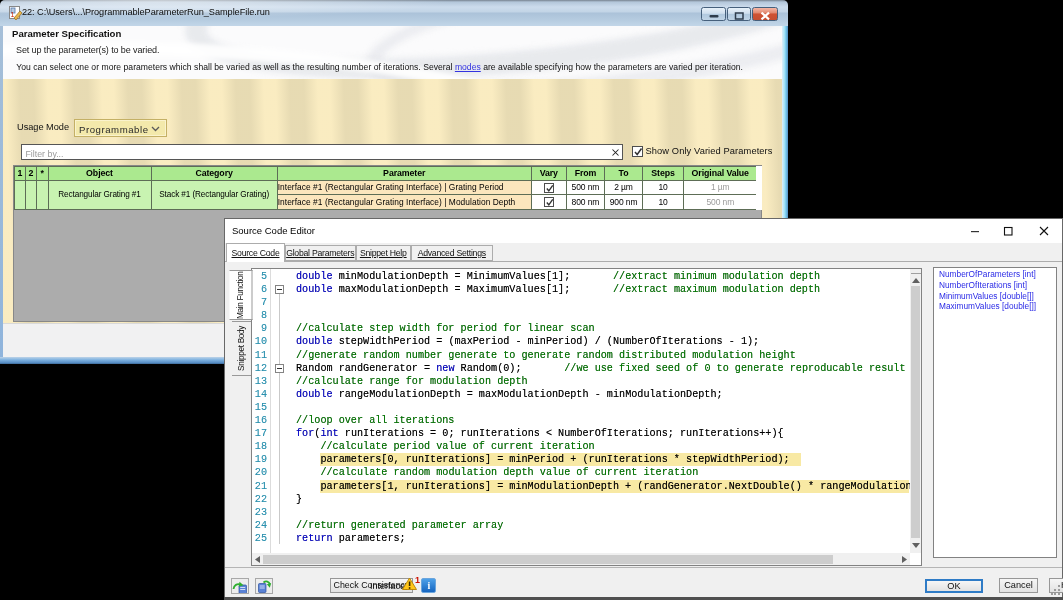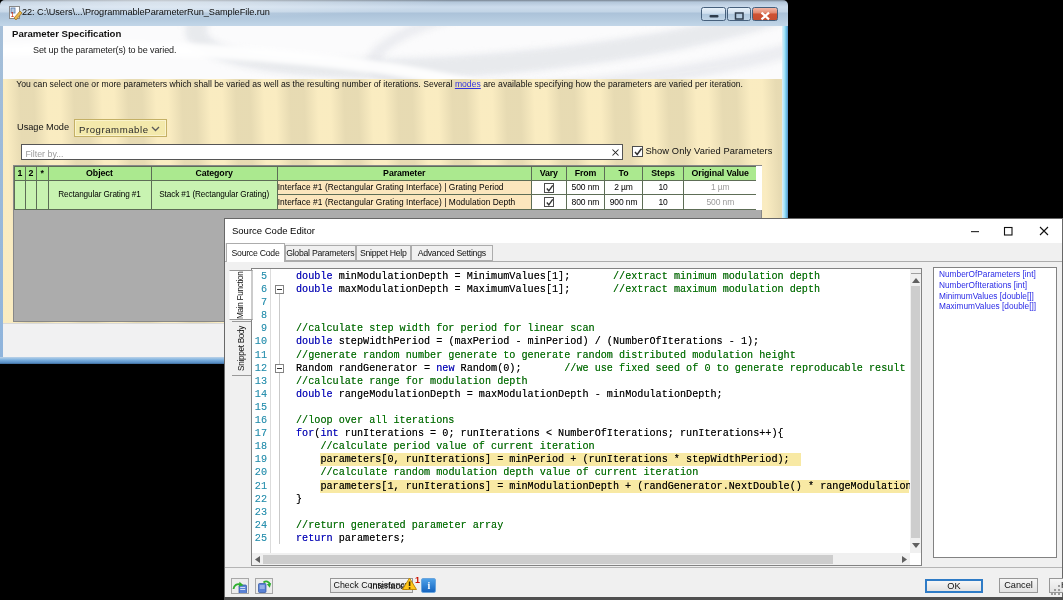--- a/index.html
+++ b/index.html
@@ -14,22 +14,22 @@
 #bw-body { position:absolute; left:3px; top:26px; width:780px; height:331px; background:#eab308; overflow:hidden; }
 .hdrband { position:absolute; left:0; top:0; width:780px; height:53px; background:#fbfbfc; overflow:hidden; }
 .sw { position:absolute; border-radius:50%; }
 .sw1 { left:180px; top:-105px; width:700px; height:150px; border:22px solid rgba(208,213,220,0.45); transform:rotate(-6deg); filter:blur(3px); }
 .sw2 { left:360px; top:-60px; width:560px; height:120px; border:16px solid rgba(212,216,223,0.38); transform:rotate(-8deg); filter:blur(3px); }
 .sw3 { left:-150px; top:18px; width:700px; height:120px; border:14px solid rgba(255,255,255,0.9); transform:rotate(3deg); filter:blur(2px); }
 .bodystreak { position:absolute; left:0; top:53px; width:780px; height:278px;
   background:repeating-linear-gradient(88deg, rgba(255,255,255,0.75) 0 12px, rgba(230,232,236,0.75) 26px 40px, rgba(255,255,255,0.75) 54px);
 }
 #bw-ps { position:absolute; left:9px; top:2px; font-size:9.6px; font-weight:bold; color:#101010; }
-#bw-sub { position:absolute; left:30px; top:18.5px; font-size:9px; letter-spacing:-0.1px; color:#1a1a1a;text-align:right; }
-#bw-sent { position:absolute; left:13.3px; top:53px; font-size:8.6px; color:#101010; letter-spacing:0.02px; }
+#bw-sub { position:absolute; left:13px; top:18.5px; font-size:9px; letter-spacing:-0.1px; color:#1a1a1a;text-align:right; }
+#bw-sent { position:absolute; left:13.3px; top:36px; font-size:8.6px; color:#101010; letter-spacing:0.02px; }
 #bw-sent a { color:#3333e0; text-decoration:underline; }
 #bw-um { position:absolute; left:14px; top:96px; font-size:9.2px; color:#101010; }
 #bw-dd { position:absolute; left:70.5px; top:93px; width:93px; height:18px; background:#f3e9ab; border:1px solid #c4b065; box-shadow:inset 0 0 0 1px #faf3cd; }
 #bw-dd span { position:absolute; left:4.5px; top:3.5px; font-size:9.6px; letter-spacing:0.55px; color:#2a2a2a; }
 #bw-dd svg { position:absolute; right:6px; top:6px; }
 #bw-filter { position:absolute; left:17.5px; top:117.5px; width:602px; height:16.5px; background:#fff; border:1.5px solid #555; }
 #bw-filter span { position:absolute; left:4px; top:4px; font-size:8.8px; color:#999; }
 #bw-fx { position:absolute; left:589px; top:3px; width:9px; height:9px; }
 #bw-cb { position:absolute; left:629px; top:119.5px; width:11px; height:11px; background:#fff; border:1px solid #4d4d4d; }
 #bw-cbl { position:absolute; left:642.5px; top:120px; font-size:9.3px; letter-spacing:0.1px; color:#101010; }
@@ -50,21 +50,21 @@
 td.ov { color:#9b9b9b; text-align:center; font-size:8.5px; }
 .cbx { display:inline-block; width:10px; height:10px; border:1px solid #4d4d4d; background:#fff; vertical-align:middle; position:relative; }
 .cbx svg, #bw-cb svg { position:absolute; left:0px; top:0px; }
 #tbl-strip { position:absolute; left:742.4px; top:0px; width:5.6px; height:44px; background:#fff; }
 
 
 #fw { position:absolute; left:224px; top:218px; width:839px; height:382px; background:#f0f0f0; border:1px solid #686868; border-bottom:none; }
 #fw-title { position:absolute; left:0; top:0; width:837px; height:24px; background:#fff; }
 #fw-title span { position:absolute; left:7px; top:6px; font-size:9.5px; color:#000; }
 .fg { position:absolute; top:0; }
-.tab { position:absolute; top:26px; height:16px; background:#f0f0f0; border:1px solid #acacac; font-size:8.7px; letter-spacing:-0.25px; color:#101010; text-align:center; line-height:15px; }
+.tab { position:absolute; top:26px; height:16px; background:#f0f0f0; border:1px solid #acacac; font-size:8.7px; letter-spacing:-0.25px; color:#101010; text-align:center; line-height:15px;text-decoration:underline; }
 #tab1 { left:1px; top:24px; height:19px; background:#fff; border-bottom:none; z-index:3; line-height:19px; }
 #tabline { position:absolute; left:0px; top:41.5px; width:837px; height:1px; background:#acacac; }
 .vtab { position:absolute; writing-mode:vertical-rl; transform:rotate(180deg); text-align:center; font-size:8.2px; letter-spacing:-0.3px; color:#101010; white-space:nowrap; overflow:hidden; }
 #vt1 { left:4.5px; top:50.5px; width:22.5px; height:50px; background:#fff; border:1px solid #999; border-right:none; z-index:3; line-height:21px; }
 #vt2 { left:6.5px; top:102px; width:20px; height:55px; background:#f0f0f0; border:1px solid #999; border-right:none; line-height:19px; }
 #codebox { position:absolute; left:25.5px; top:49px; width:671.5px; height:298px; background:#fff; border:1px solid #828282; }
 #gut { position:absolute; left:0; top:1px; width:15.5px; }
 .gl { height:13.1px; font-family:"Liberation Mono", monospace; font-size:10.16px; color:#2b91af; text-align:right; line-height:13.1px; text-shadow:0 0 0.6px rgba(43,145,175,0.5); }
 #gutline { position:absolute; left:18.5px; top:0; width:1px; height:284px; background:#dcdcdc; }
 #foldline { position:absolute; left:27.5px; top:25px; width:1px; height:250px; background:#c9c9c9; }

